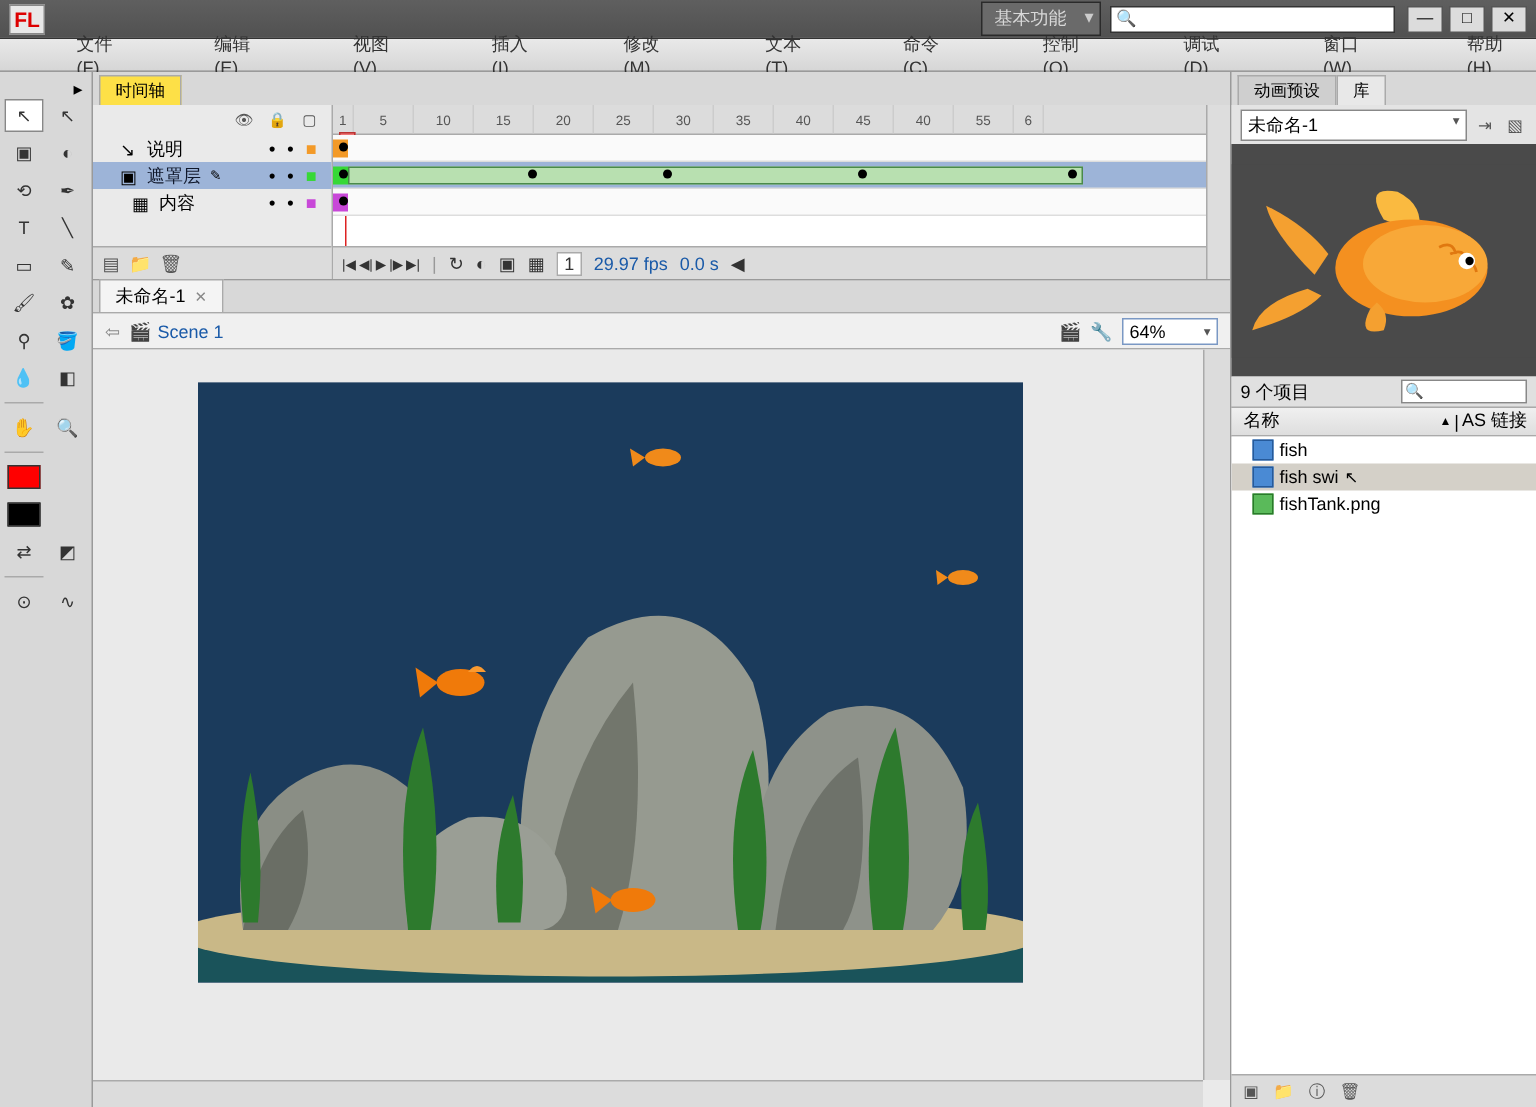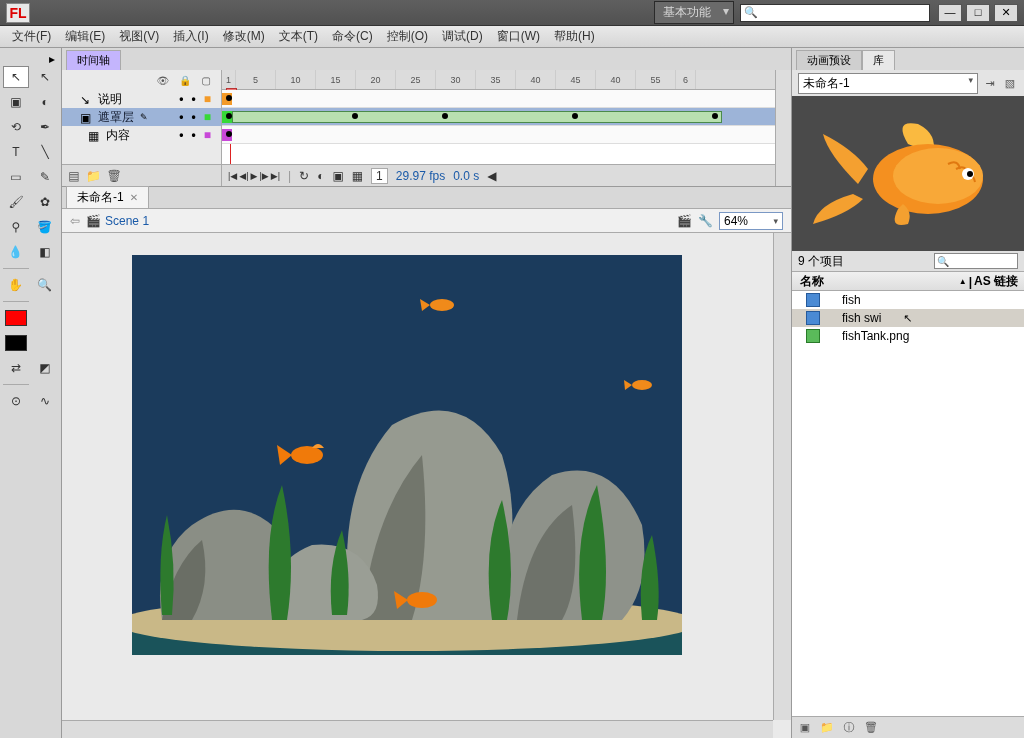--- a/index.html
+++ b/index.html
@@ -11,21 +11,21 @@
 .titlebar .spacer { flex: 1; }
 .workspace-dd { background: #6a6a6a; color:#d8d8d8; border:1px solid #2a2a2a; padding:2px 18px 2px 8px; position:relative; margin-right:6px; min-width:80px; }
 .workspace-dd::after{content:"▾"; position:absolute; right:4px; color:#ccc;}
 .search-box { background:#fff; border:1px solid #333; height:18px; width:190px; margin-right:8px; display:flex; align-items:center;}
 .search-box .glass { font-size:11px; margin:0 3px; color:#555;}
 .win-btns { display:flex; gap:4px; margin-right:6px;}
 .win-btn { width:24px; height:18px; background:#dcdcdc; border:1px solid #555; text-align:center; line-height:14px; font-size:11px;}
 
 
 .menubar { height: 22px; background: linear-gradient(#e9e9e9,#d6d6d6); border-bottom:1px solid #9a9a9a; display:flex; align-items:center; padding-left:6px; gap:2px;}
-.menubar .menu-item { padding: 4px 6px; color:#333;}
+.menubar .menu-item { padding: 4px 6px; color:#333;margin-left:39px;}
 
 
 .main-wrap { position:absolute; top:48px; left:0; right:0; bottom:0; display:flex; }
 
 
 .tool-col { width: 62px; background:#d8d8d8; border-right:1px solid #9a9a9a; display:flex; flex-direction:column; align-items:center; padding-top:4px;}
 .tool-handle{ width:100%; height:10px; display:flex; justify-content:flex-end; padding-right:4px;}
 .tool-handle span{width:8px;height:8px;display:inline-block;}
 .tool-grid { display:grid; grid-template-columns: 26px 26px; gap:3px; padding:4px;}
 .tool { width:26px; height:22px; background:#d8d8d8; border:1px solid transparent; display:flex; align-items:center; justify-content:center; font-size:12px; color:#333;}
@@ -34,21 +34,21 @@
 .swatch { width:22px; height:16px; border:1px solid #333;}
 .swatch.red{background:#f00;}
 .swatch.black{background:#000;}
 
 
 .center { flex:1; display:flex; flex-direction:column; min-width:0; }
 
 
 .tl-panel { background:#d8d8d8; border-bottom:1px solid #9a9a9a;}
 .tl-tabs { height:22px; display:flex; align-items:flex-end; background:#d8d8d8;}
-.tl-tab { background:#c4b5fd; border:1px solid #aaa; border-bottom:none; padding:2px 10px; margin-left:4px; font-size:11px;}
+.tl-tab { background:#fde047; border:1px solid #aaa; border-bottom:none; padding:2px 10px; margin-left:4px; font-size:11px;}
 .tl-body { display:flex; height:116px; background:#eee;}
 .layer-pane { width:160px; background:#eaeaea; border-right:1px solid #aaa; display:flex; flex-direction:column;}
 .layer-head { height:20px; display:flex; justify-content:flex-end; align-items:center; gap:10px; padding-right:10px; color:#555;}
 .layer-head span{font-size:10px;}
 .layer-row { height:18px; display:flex; align-items:center; padding-left:18px; gap:6px;}
 .layer-row.selected{ background:#9db4d8;}
 .layer-ic{width:12px;height:12px;display:inline-block;}
 .layer-dots{margin-left:auto; display:flex; gap:8px; padding-right:10px; font-size:8px;}
 .layer-foot { margin-top:auto; height:22px; background:#dcdcdc; border-top:1px solid #aaa; display:flex; align-items:center; gap:4px; padding-left:4px;}
 .layer-foot .ic{width:16px;height:16px; display:flex;align-items:center;justify-content:center; font-size:12px;color:#555;}
@@ -85,36 +85,36 @@
 .stage { position:absolute; left:70px; top:22px; width:550px; height:400px; background:#1b3b5c;}
 .stage svg{width:100%;height:100%;}
 .vscroll{position:absolute; right:0; top:0; bottom:18px; width:18px; background:#dcdcdc; border-left:1px solid #aaa;}
 .hscroll{position:absolute; left:0; right:18px; bottom:0; height:18px; background:#dcdcdc; border-top:1px solid #aaa;}
 
 
 .bottom-panel{height:22px; background:#d8d8d8; border-top:1px solid #9a9a9a; display:flex; align-items:center;}
 .bottom-panel .tab{padding:2px 10px; background:#e8e8e8; border:1px solid #aaa; margin-left:4px; font-size:11px;}
 
 
-.right-col { width:233px; background:#d8d8d8; border-left:1px solid #9a9a9a; display:flex; flex-direction:column;}
+.right-col { width:204px; background:#d8d8d8; border-left:1px solid #9a9a9a; display:flex; flex-direction:column;}
 .r-tabs{height:22px; display:flex; align-items:flex-end; padding-left:4px;}
 .r-tab{padding:2px 10px; border:1px solid #aaa; border-bottom:none; background:#cfcfcf; font-size:11px;}
 .r-tab.active{background:#e8e8e8;}
 .r-dd-row{height:26px; display:flex; align-items:center; padding:0 6px; gap:4px; background:#e4e4e4;}
 .r-dd{flex:1; background:#fff; border:1px solid #888; padding:1px 4px; font-size:11px; display:flex; justify-content:space-between;}
 .r-dd::after{content:"▾"; font-size:9px; color:#555;}
 .r-ic{width:16px;height:16px;display:flex;align-items:center;justify-content:center;color:#555;font-size:11px;}
 .preview{height:155px; background:#4a4a4a; display:flex; align-items:center; justify-content:center;}
 .item-count{height:20px; background:#e0e0e0; display:flex; align-items:center; padding:0 6px; gap:8px;}
 .item-count .srch{margin-left:auto; background:#fff; border:1px solid #888; width:84px; height:16px; display:flex; align-items:center;}
 .item-count .srch span{font-size:10px;color:#777;margin-left:2px;}
-.lib-head{height:20px; background:linear-gradient(#f0f0f0,#dedede); border-top:1px solid #aaa; border-bottom:1px solid #aaa; display:flex; align-items:flex-end; padding-left:8px; font-size:11px;font-weight:bold;}
+.lib-head{height:20px; background:linear-gradient(#f0f0f0,#dedede); border-top:1px solid #aaa; border-bottom:1px solid #aaa; display:flex; align-items:flex-start; padding-left:8px; font-size:11px;}
 .lib-head .col2{margin-left:auto; padding-right:6px; display:flex; align-items:center; gap:2px;}
 .lib-list{flex:1; background:#fff; overflow:auto;}
-.lib-row{height:18px; display:flex; align-items:center; padding-left:14px; gap:22px; font-size:11px;}
+.lib-row{height:18px; display:flex; align-items:center; padding-left:14px; gap:4px; font-size:11px;}
 .lib-row.sel{background:#d4d0c8;}
 .lib-ic{width:14px;height:14px; display:inline-block;}
 .lib-foot{height:22px; background:#dcdcdc; border-top:1px solid #aaa; display:flex; align-items:center; gap:4px; padding-left:4px;}
 .lib-foot .ic{width:18px;height:18px;display:flex;align-items:center;justify-content:center;color:#555;font-size:11px;}
 
 
 .thin-sb{width:16px;background:#ddd;border-left:1px solid #aaa;}
 </style>
 </head>
 <body>

